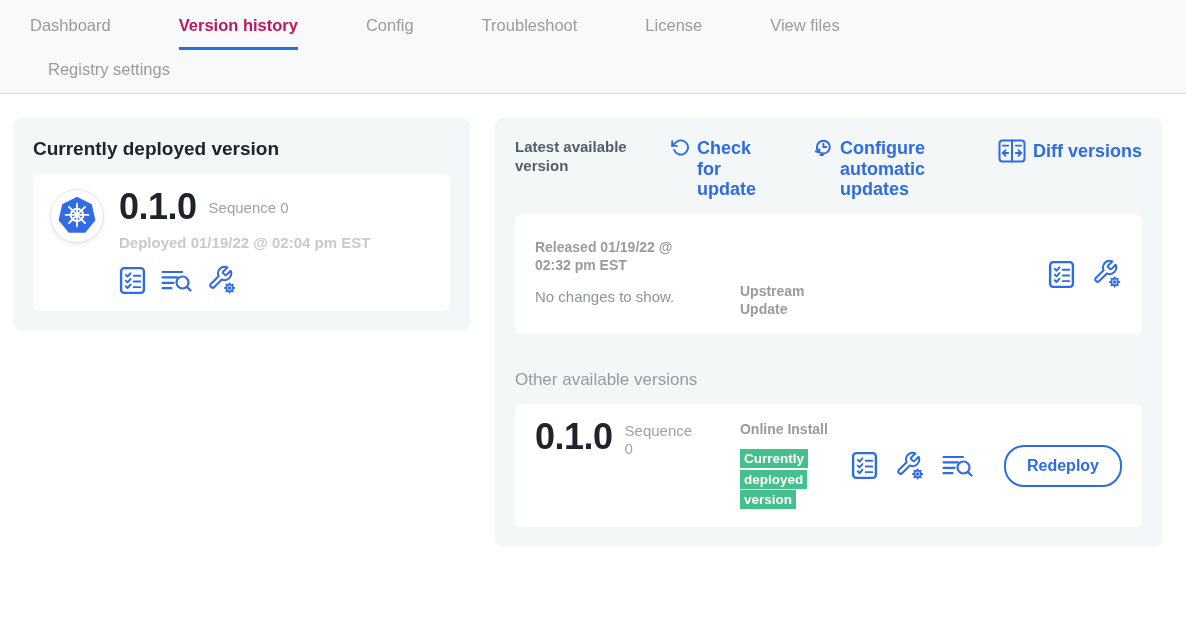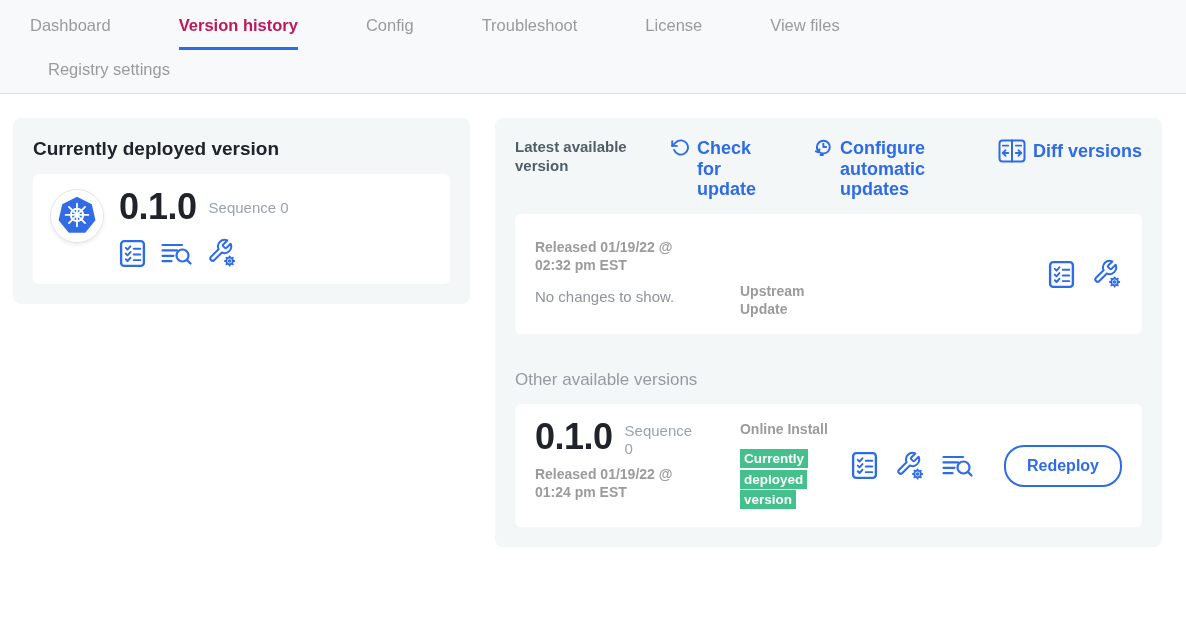--- a/index.html
+++ b/index.html
@@ -166,20 +166,21 @@
         <div class="avatar">
           <svg width="44" height="44" viewBox="0 0 64 64">
               <use href="#i-k8s"></use>
             </svg>
         </div>
         <div class="dep-info">
           <div class="ver-row">
             <span class="ver-num">0.1.0</span>
             <span class="seq oneline">Sequence 0</span>
           </div>
+          <div class="deployed-at">Deployed 01/19/22 @ 02:04 pm EST</div>
           <div class="icon-row">
             <span class="icn">
               <svg class="blue" width="27" height="29" viewBox="0 0 26 28">
                   <use href="#i-checklist"></use>
                 </svg>
               </span>
             <span class="icn">
               <svg class="blue" width="31" height="25" viewBox="0 0 31 25">
                   <use href="#i-file-search"></use>
                 </svg>
@@ -242,21 +243,20 @@
     </div>
 
     <div class="other-title">Other available versions</div>
 
     <div class="white-card ver-card">
       <div class="col-main">
         <div class="ver-row">
           <span class="ver-num">0.1.0</span>
           <span class="seq wrap">Sequence 0</span>
         </div>
-        <div class="released">Released 01/19/22 @ 01:24 pm EST</div>
       </div>
       <div class="col-source top">
         <div>Online Install</div>
         <div class="badge-wrap">
           <span class="badge">Currently deployed version</span>
         </div>
       </div>
       <div class="col-actions">
         <span class="icn">
           <svg class="blue" width="27" height="29" viewBox="0 0 26 28">

